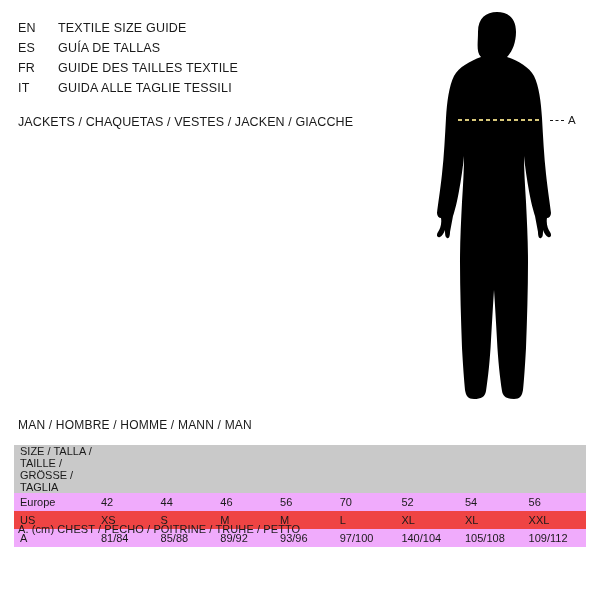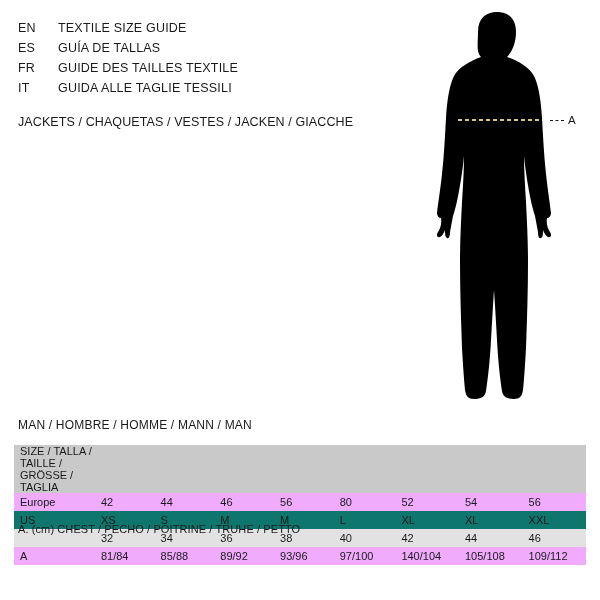--- a/index.html
+++ b/index.html
@@ -106,21 +106,21 @@
     padding: 0 0 0 6px;
     color: #1a1a1a;
     font-size: 11px;
     vertical-align: middle;
   }
   tr.head-row td {
     background: #c9c9c9;
     font-size: 11px;
   }
   tr.row-light td { background: #f0abfc; }
-  tr.row-dark td  { background: #0f766e; }
+  tr.row-dark td  { background: #ef4444; }
   tr.row-mid td   { background: #e2e2e2; }
 
   .col-label { width: 88px; }
   .col-v { width: 66px; }
 
   .footnote {
     position: absolute;
     left: 18px;
     top: 523px;
     font-size: 11px;
@@ -227,47 +227,36 @@
         <td class="col-v"></td>
         <td class="col-v"></td>
         <td class="col-v"></td>
       </tr>
       <tr class="row-light">
         <td class="col-label">Europe</td>
         <td class="col-v">42</td>
         <td class="col-v">44</td>
         <td class="col-v">46</td>
         <td class="col-v">56</td>
-        <td class="col-v">80</td>
+        <td class="col-v">70</td>
         <td class="col-v">52</td>
         <td class="col-v">54</td>
         <td class="col-v">56</td>
       </tr>
       <tr class="row-dark">
         <td class="col-label">US</td>
         <td class="col-v">XS</td>
         <td class="col-v">S</td>
         <td class="col-v">M</td>
         <td class="col-v">M</td>
         <td class="col-v">L</td>
         <td class="col-v">XL</td>
         <td class="col-v">XL</td>
         <td class="col-v">XXL</td>
       </tr>
-      <tr class="row-mid">
-        <td class="col-label"></td>
-        <td class="col-v">32</td>
-        <td class="col-v">34</td>
-        <td class="col-v">36</td>
-        <td class="col-v">38</td>
-        <td class="col-v">40</td>
-        <td class="col-v">42</td>
-        <td class="col-v">44</td>
-        <td class="col-v">46</td>
-      </tr>
       <tr class="row-light">
         <td class="col-label">A</td>
         <td class="col-v">81/84</td>
         <td class="col-v">85/88</td>
         <td class="col-v">89/92</td>
         <td class="col-v">93/96</td>
         <td class="col-v">97/100</td>
         <td class="col-v">140/104</td>
         <td class="col-v">105/108</td>
         <td class="col-v">109/112</td>

